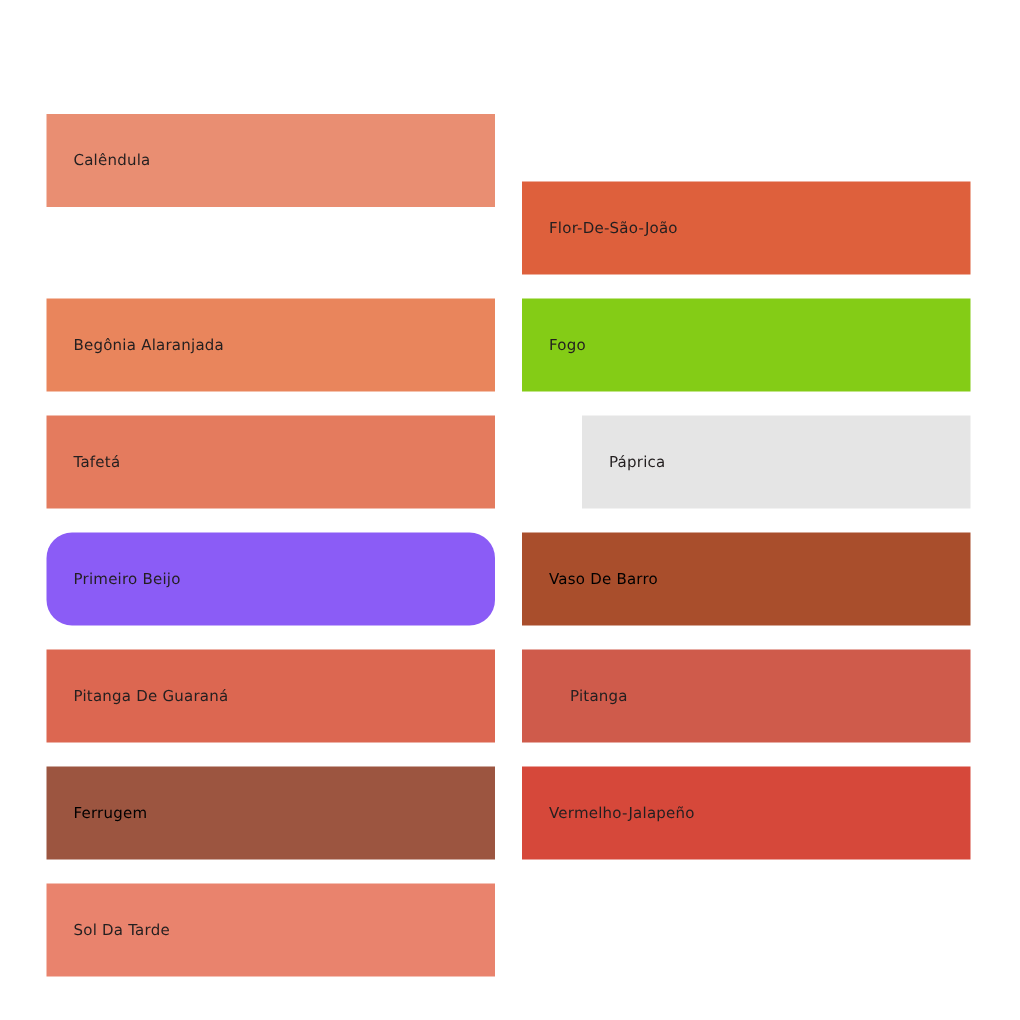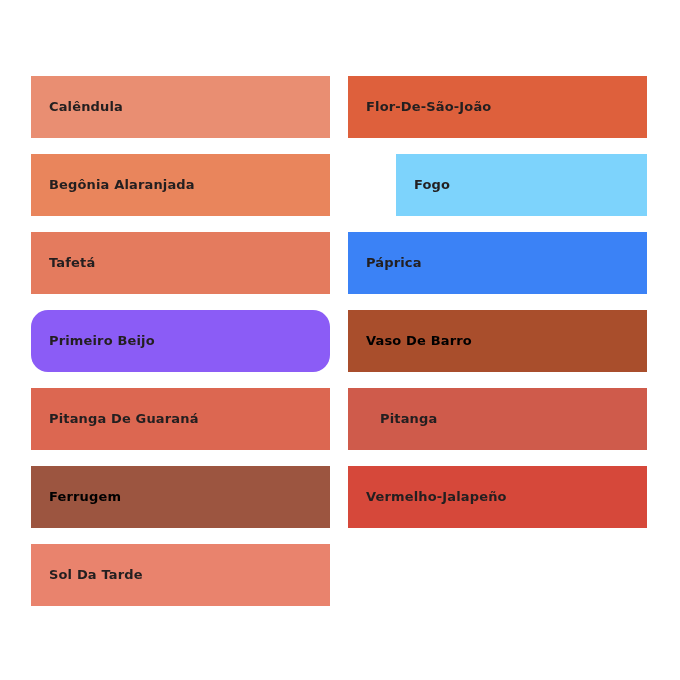--- a/index.html
+++ b/index.html
@@ -39,51 +39,51 @@
     padding: 0 18px;
     border: 0;
     border-radius: 0;
     outline: none;
     text-align: left;
     cursor: pointer;
     overflow: hidden;
   }
 
   .swatch-label {
-    font-size: 13px;
-    font-weight: 700;
+    font-size: 10px;
+    font-weight: 400;
     letter-spacing: 0.15px;
     line-height: 1.1;
     white-space: nowrap;
   }
 
   .swatch.text-dark .swatch-label  { color: #231f20; }
   .swatch.text-light .swatch-label { color: #000000; }
 </style>
 </head>
 <body style="background: rgb(255, 255, 255);">
 
 <div id="palette-board">
   <div class="palette-grid">
       <div class="swatch text-dark" title="Calêndula" style="background: rgb(233, 142, 114);">
         <span class="swatch-label">Calêndula</span>
       </div>
-      <div class="swatch text-dark" title="Flor-De-São-João" style="background: rgb(222, 96, 60);">
+      <div class="swatch text-dark" title="Flor-De-São-João" style="background: rgb(222, 96, 60); margin-top: 45px;">
         <span class="swatch-label">Flor-De-São-João</span>
       </div>
       <div class="swatch text-dark" title="Begônia Alaranjada" style="background: rgb(233, 133, 92);">
         <span class="swatch-label">Begônia Alaranjada</span>
       </div>
-      <div class="swatch text-dark" title="Fogo" style="background: #7dd3fc; margin-left: 48px;">
+      <div class="swatch text-dark" title="Fogo" style="background: #84cc16;">
         <span class="swatch-label">Fogo</span>
       </div>
       <div class="swatch text-dark" title="Tafetá" style="background: rgb(228, 123, 94);">
         <span class="swatch-label">Tafetá</span>
       </div>
-      <div class="swatch text-dark" title="Páprica" style="background: #3b82f6;">
+      <div class="swatch text-dark" title="Páprica" style="background: #e5e5e5; margin-left: 40px;">
         <span class="swatch-label">Páprica</span>
       </div>
       <div class="swatch text-dark" title="Primeiro Beijo" style="background: #8b5cf6; border-radius: 17px;">
         <span class="swatch-label">Primeiro Beijo</span>
       </div>
       <div class="swatch text-light" title="Vaso De Barro" style="background: rgb(169, 78, 44);">
         <span class="swatch-label">Vaso De Barro</span>
       </div>
       <div class="swatch text-dark" title="Semente De Guaraná" style="background: rgb(220, 103, 81);">
         <span class="swatch-label">Pitanga De Guaraná</span>

